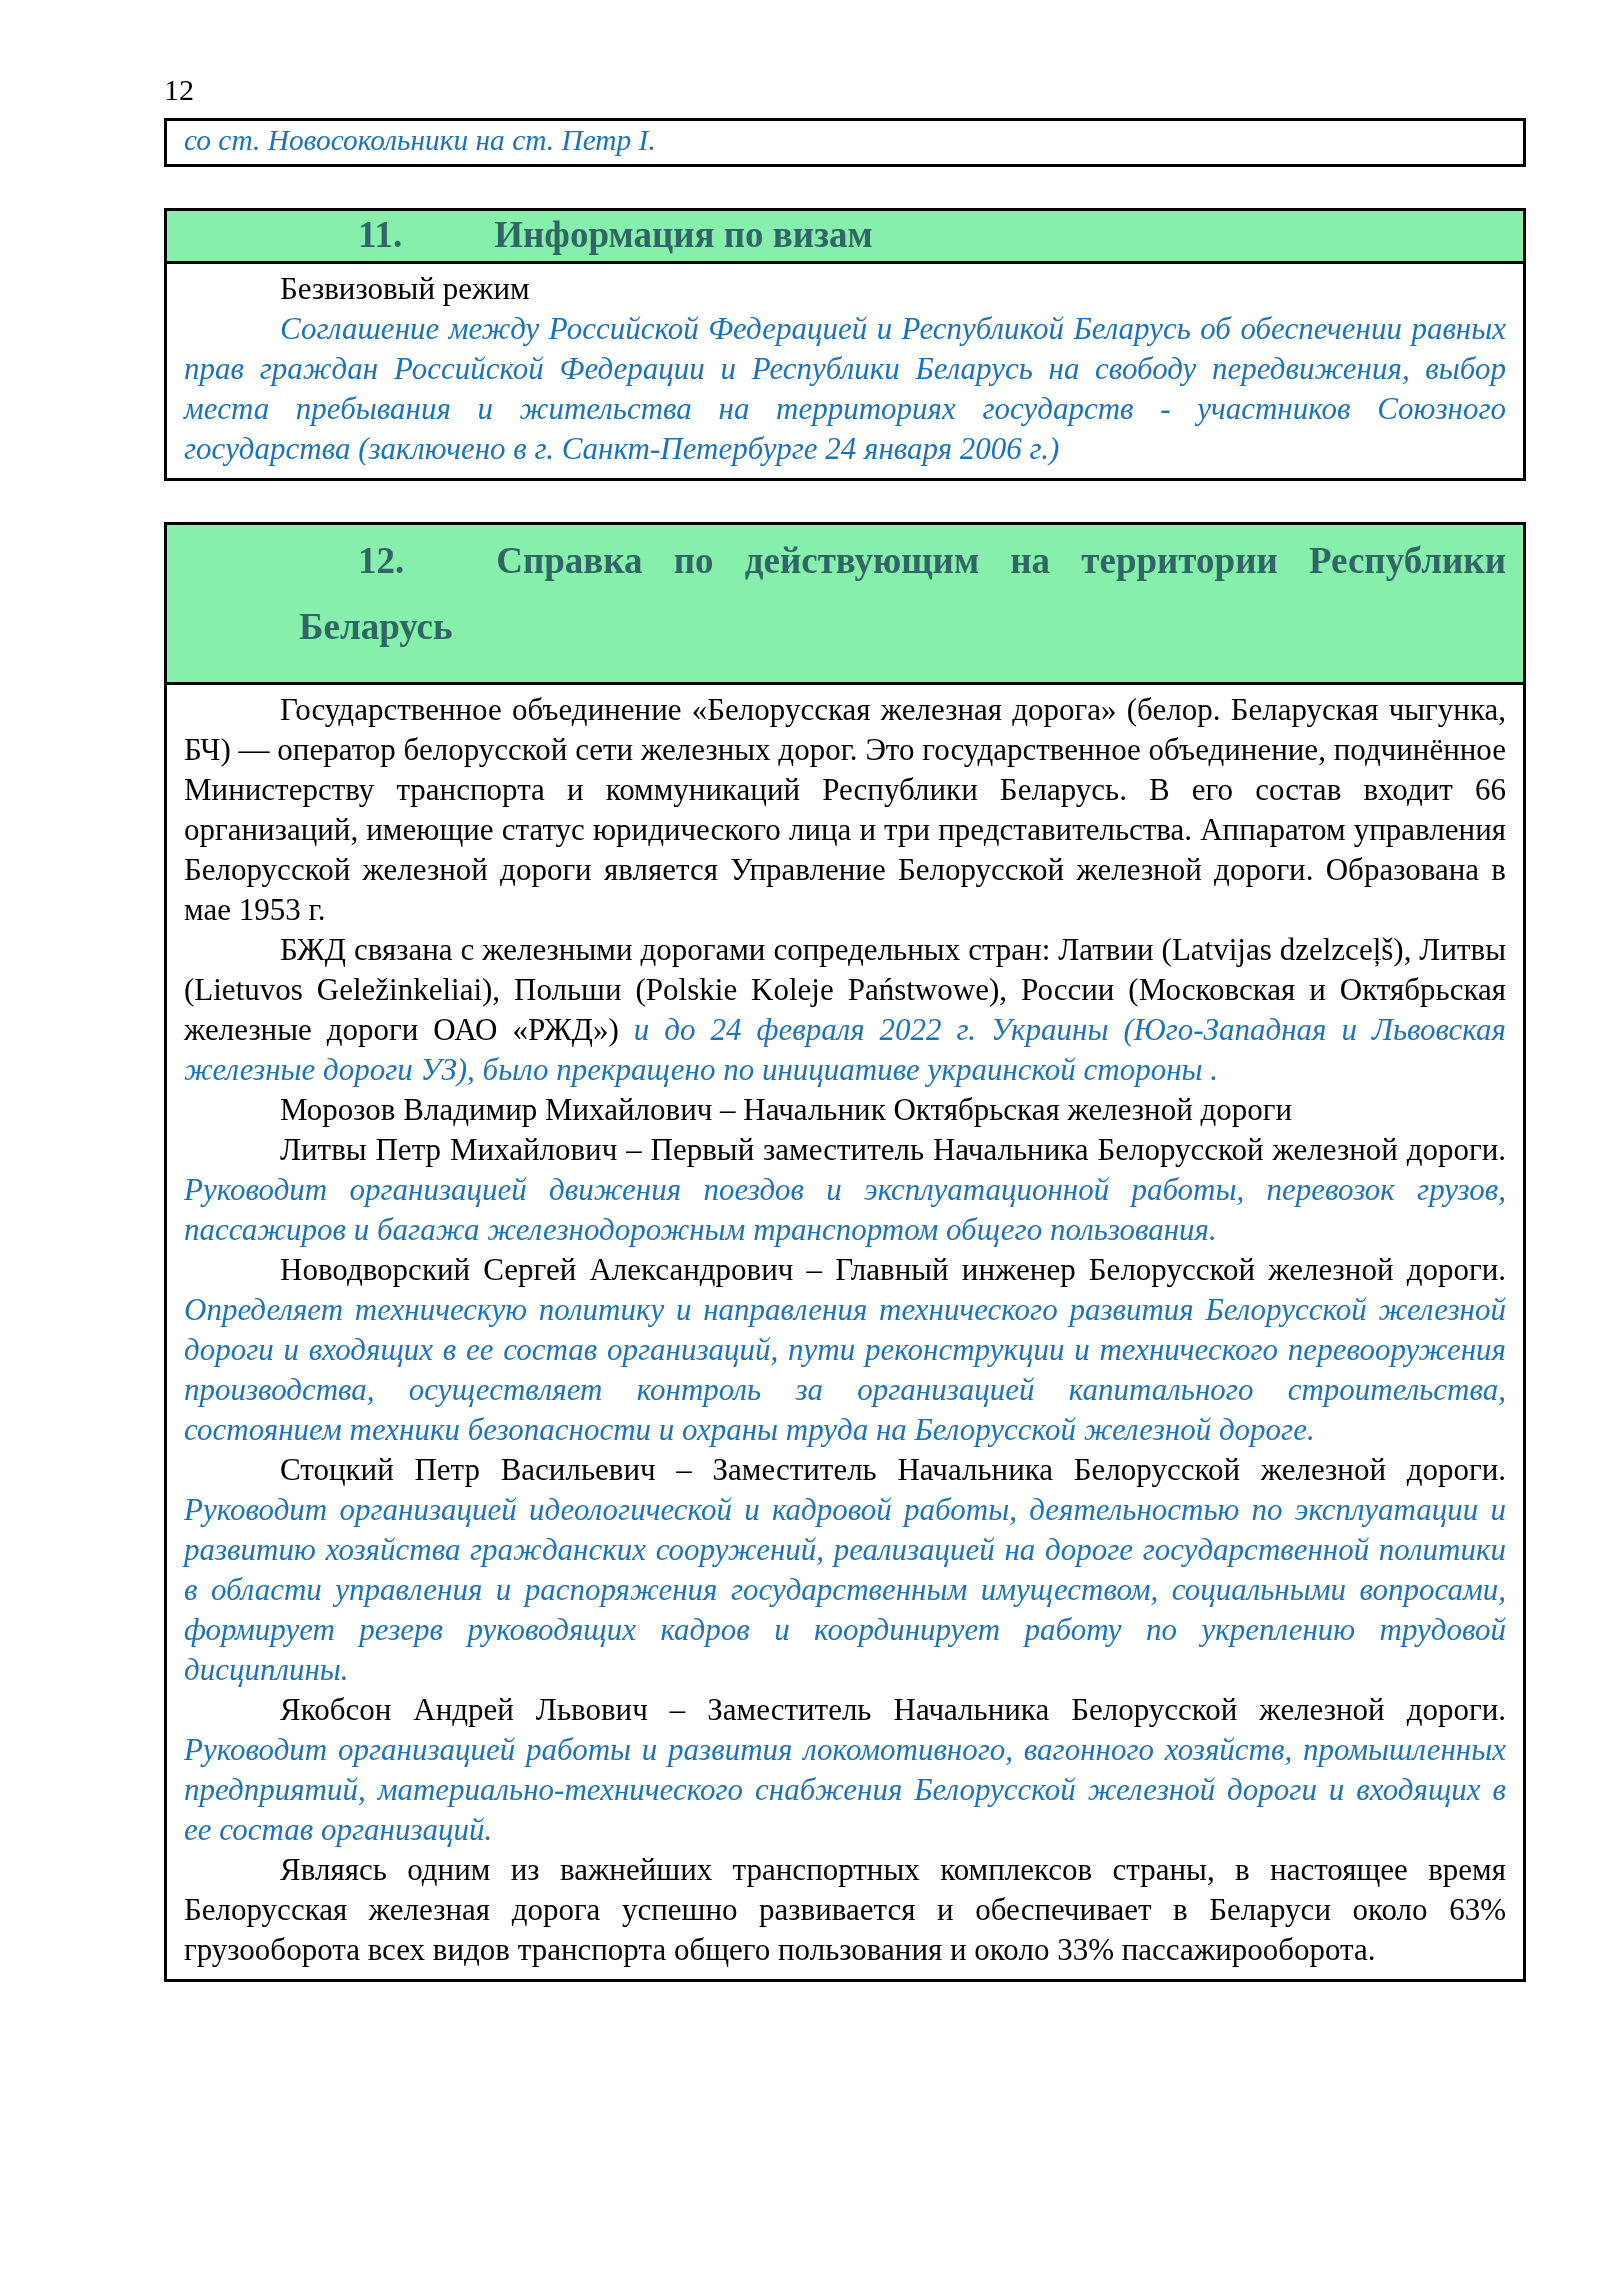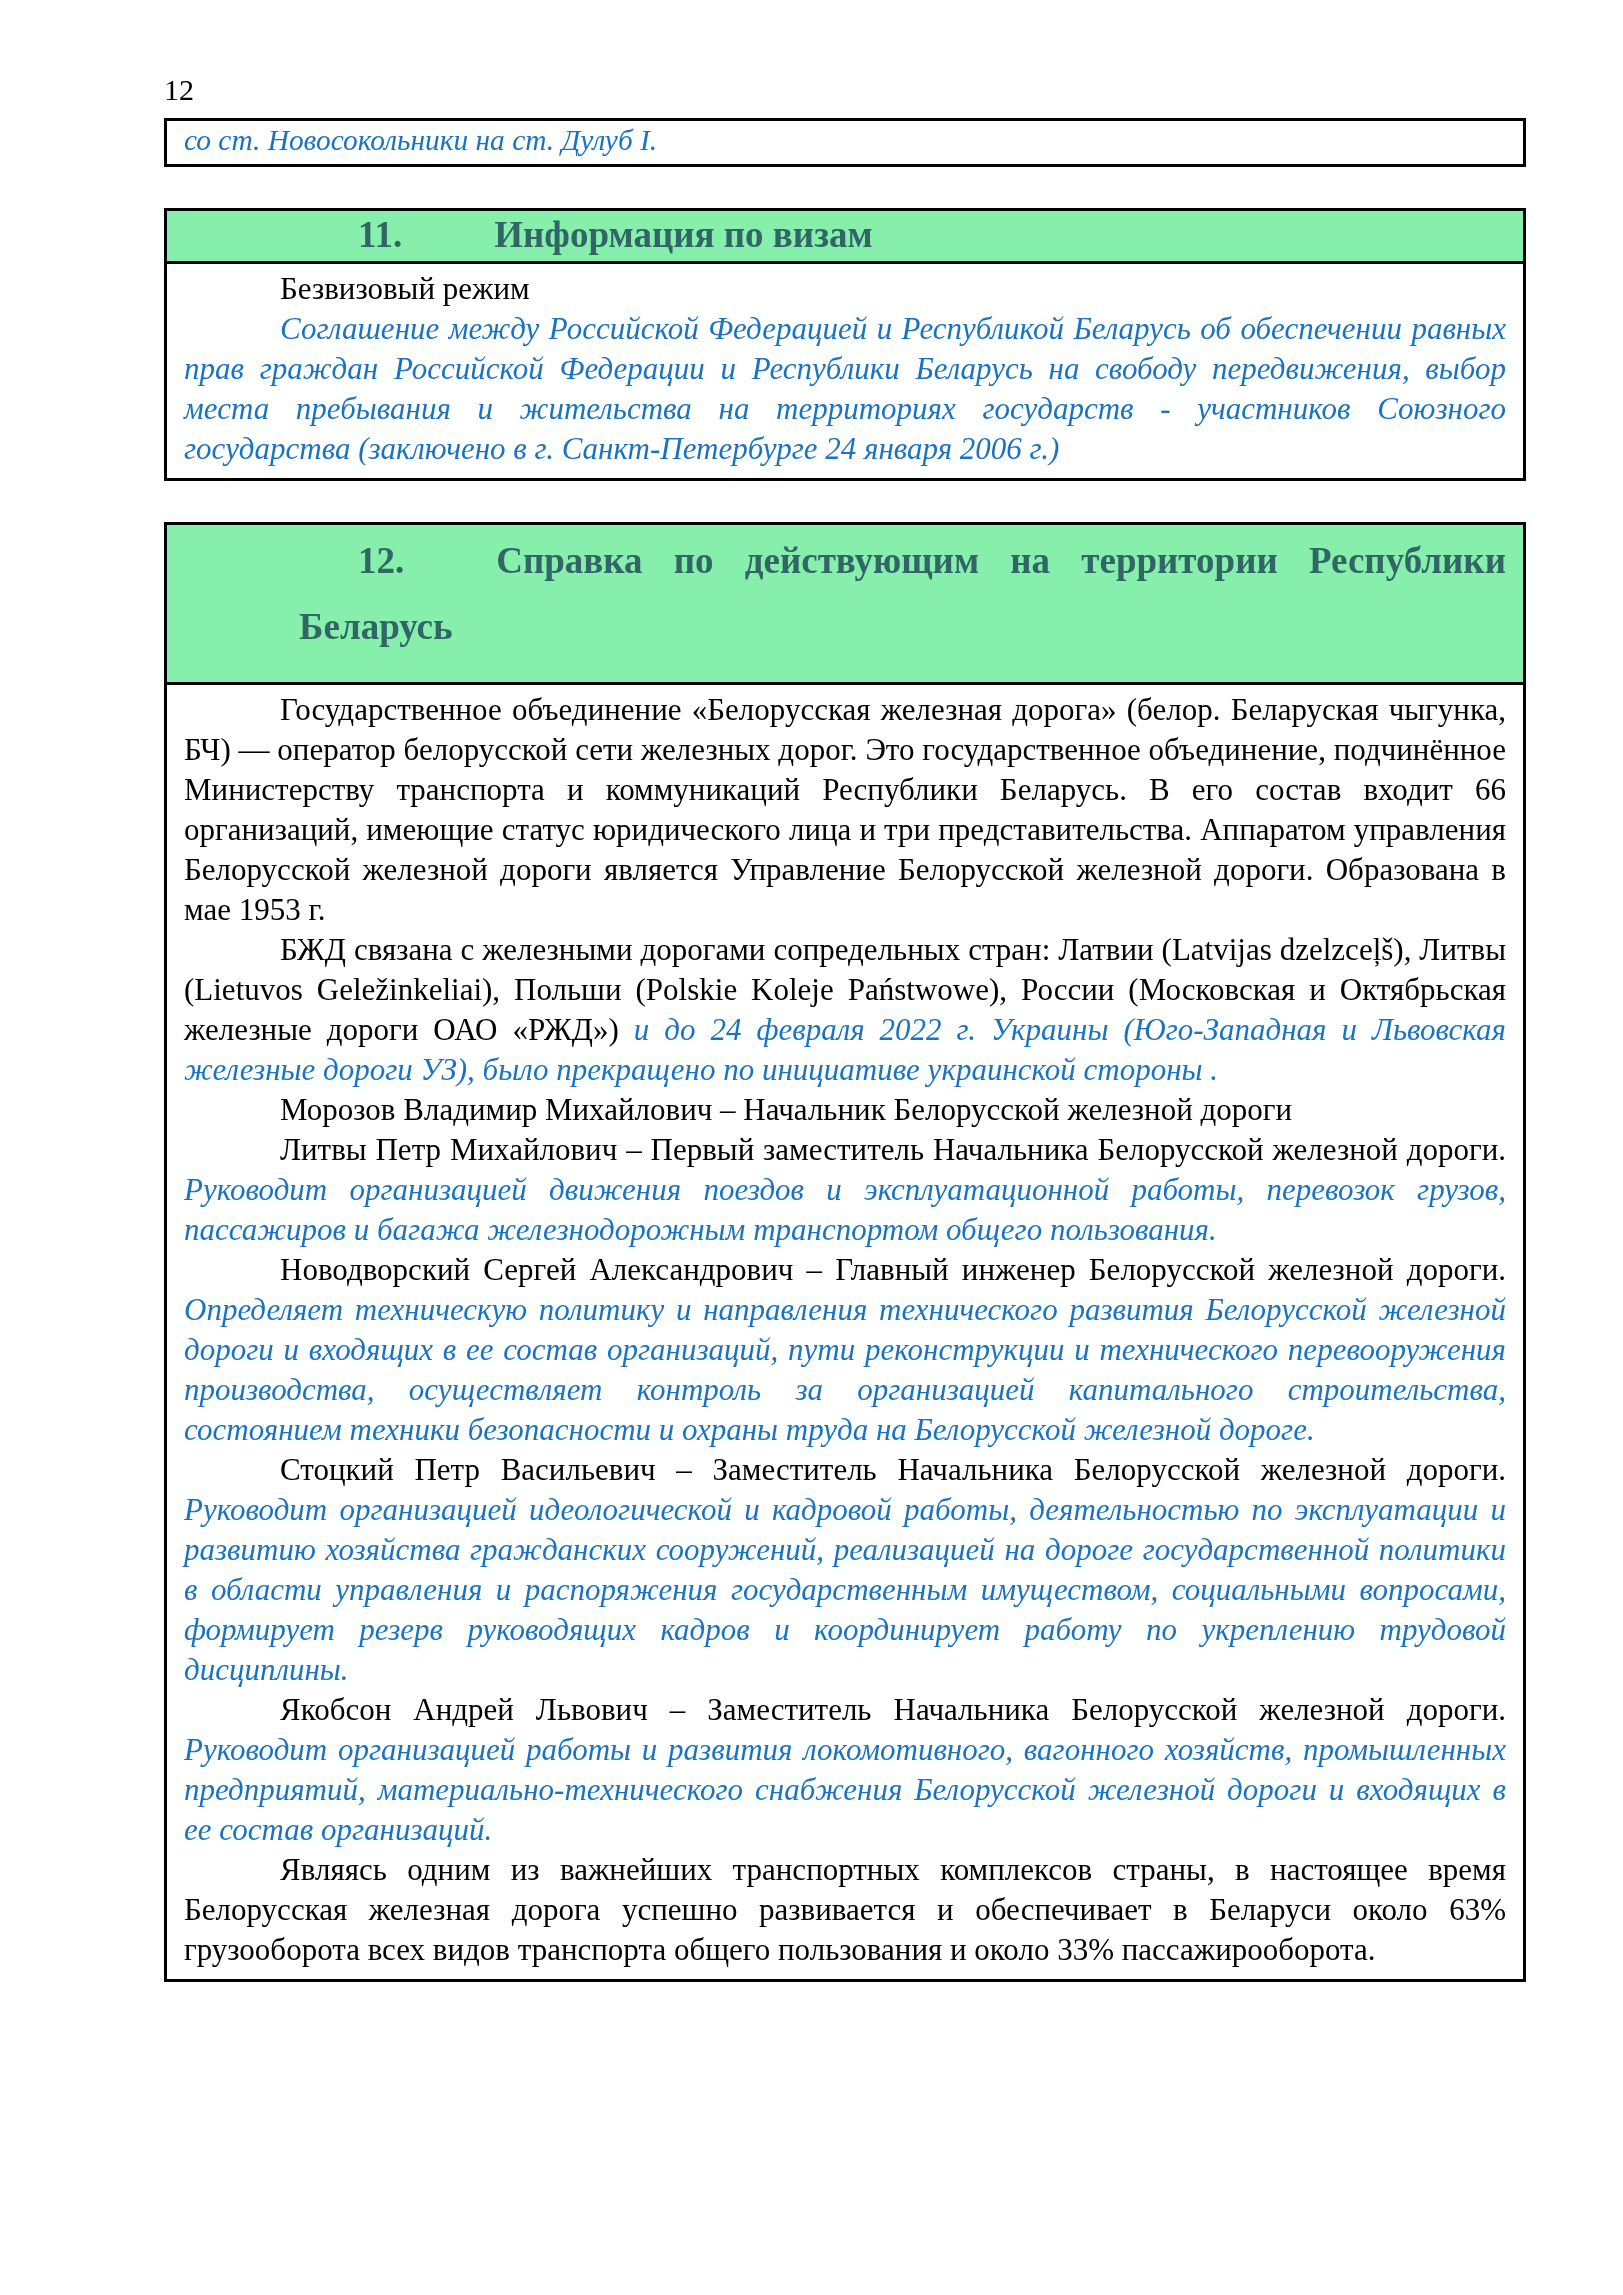--- a/index.html
+++ b/index.html
@@ -58,21 +58,21 @@
   .para { text-align:justify; text-indent:96px; }
 </style>
 </head>
 <body>
 
 <div class="content">
 
   <div class="pagenum">12</div>
 
   <div class="box continuation blue">
-    <p>со ст. Новосокольники на ст. Дулуб I.</p>
+    <p>со ст. Новосокольники на ст. Петр I.</p>
   </div>
 
   <div class="box section">
     <div class="sec-header">
       <p><span class="sec-num">11.</span><span>Информация по визам</span></p>
     </div>
     <div class="sec-body">
       <p class="para"><span>Безвизовый режим</span></p>
       <p class="para blue"><span>Соглашение между Российской Федерацией и Республикой Беларусь об обеспечении равных прав граждан Российской Федерации и Республики Беларусь на свободу передвижения, выбор места пребывания и жительства на территориях государств - участников Союзного государства (заключено в г. Санкт-Петербурге 24 января 2006 г.)</span></p>
     </div>
@@ -81,21 +81,21 @@
   <div class="box section">
     <div class="sec-header two-line">
       <p><span class="sec-num">12.</span><span>Справка по действующим на территории Республики Беларусь</span><br></p>
     </div>
     <div class="sec-body">
 
       <p class="para"><span>Государственное объединение «Белорусская железная дорога» (белор. Беларуская чыгунка, БЧ) — оператор белорусской сети железных дорог. Это государственное объединение, подчинённое Министерству транспорта и коммуникаций Республики Беларусь. В его состав входит 66 организаций, имеющие статус юридического лица и три представительства. Аппаратом управления Белорусской железной дороги является Управление Белорусской железной дороги. Образована в мае 1953 г.</span></p>
 
       <p class="para"><span>БЖД связана с железными дорогами сопредельных стран: Латвии (Latvijas dzelzceļš), Литвы (Lietuvos Geležinkeliai), Польши (Polskie Koleje Państwowe), России (Московская и Октябрьская железные дороги ОАО «РЖД») </span><span class="blue">и до 24 февраля 2022 г. Украины (Юго-Западная и Львовская железные дороги УЗ), было прекращено по инициативе украинской стороны .</span></p>
 
-      <p class="para"><span>Морозов Владимир Михайлович – Начальник Белорусской железной дороги</span></p>
+      <p class="para"><span>Морозов Владимир Михайлович – Начальник Октябрьская железной дороги</span></p>
 
       <p class="para"><span>Литвы Петр Михайлович – Первый заместитель Начальника Белорусской железной дороги. </span><span class="blue">Руководит организацией движения поездов и эксплуатационной работы, перевозок грузов, пассажиров и багажа железнодорожным транспортом общего пользования.</span></p>
 
       <p class="para"><span>Новодворский Сергей Александрович – Главный инженер Белорусской железной дороги. </span><span class="blue">Определяет техническую политику и направления технического развития Белорусской железной дороги и входящих в ее состав организаций, пути реконструкции и технического перевооружения производства, осуществляет контроль за организацией капитального строительства, состоянием техники безопасности и охраны труда на Белорусской железной дороге.</span></p>
 
       <p class="para"><span>Стоцкий Петр Васильевич – Заместитель Начальника Белорусской железной дороги. </span><span class="blue">Руководит организацией идеологической и кадровой работы, деятельностью по эксплуатации и развитию хозяйства гражданских сооружений, реализацией на дороге государственной политики в области управления и распоряжения государственным имуществом, социальными вопросами, формирует резерв руководящих кадров и координирует работу по укреплению трудовой дисциплины.</span></p>
 
       <p class="para"><span>Якобсон Андрей Львович – Заместитель Начальника Белорусской железной дороги. </span><span class="blue">Руководит организацией работы и развития локомотивного, вагонного хозяйств, промышленных предприятий, материально-технического снабжения Белорусской железной дороги и входящих в ее состав организаций.</span></p>
 
       <p class="para"><span>Являясь одним из важнейших транспортных комплексов страны, в настоящее время Белорусская железная дорога успешно развивается и обеспечивает в Беларуси около 63% грузооборота всех видов транспорта общего пользования и около 33% пассажирооборота.</span></p>

